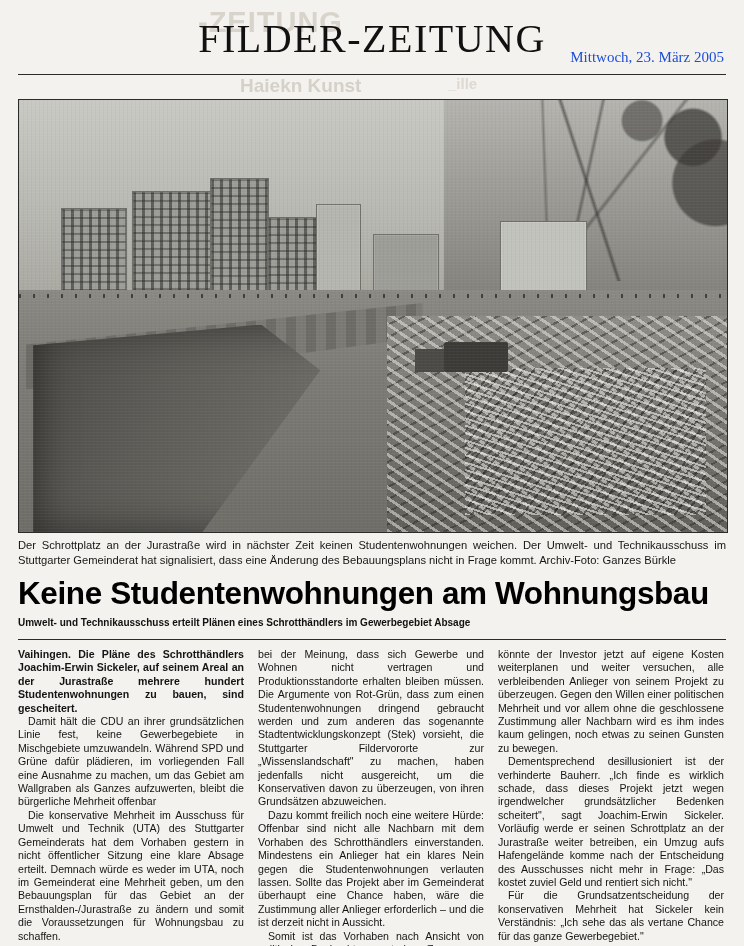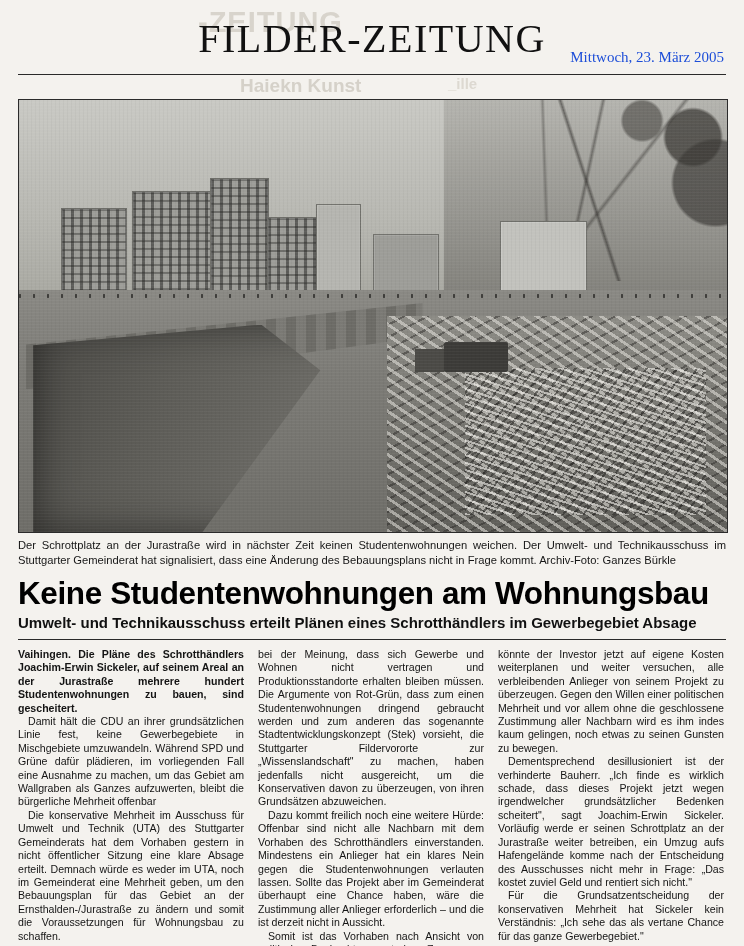--- a/index.html
+++ b/index.html
@@ -207,21 +207,21 @@
     width: 708px;
     font-size: 31.5px;
     font-weight: bold;
     letter-spacing: -0.4px;
     line-height: 34px;
     margin-top: 9px;
     color: #000;
   }
   .subhead {
     width: 708px;
-    font-size: 15px;
+    font-size: 10px;
     font-weight: bold;
     line-height: 18px;
     margin-top: 4px;
     color: #111;
   }
   .rule {
     width: 708px;
     height: 1px;
     background: #2a2a2a;
     margin-top: 7px;

